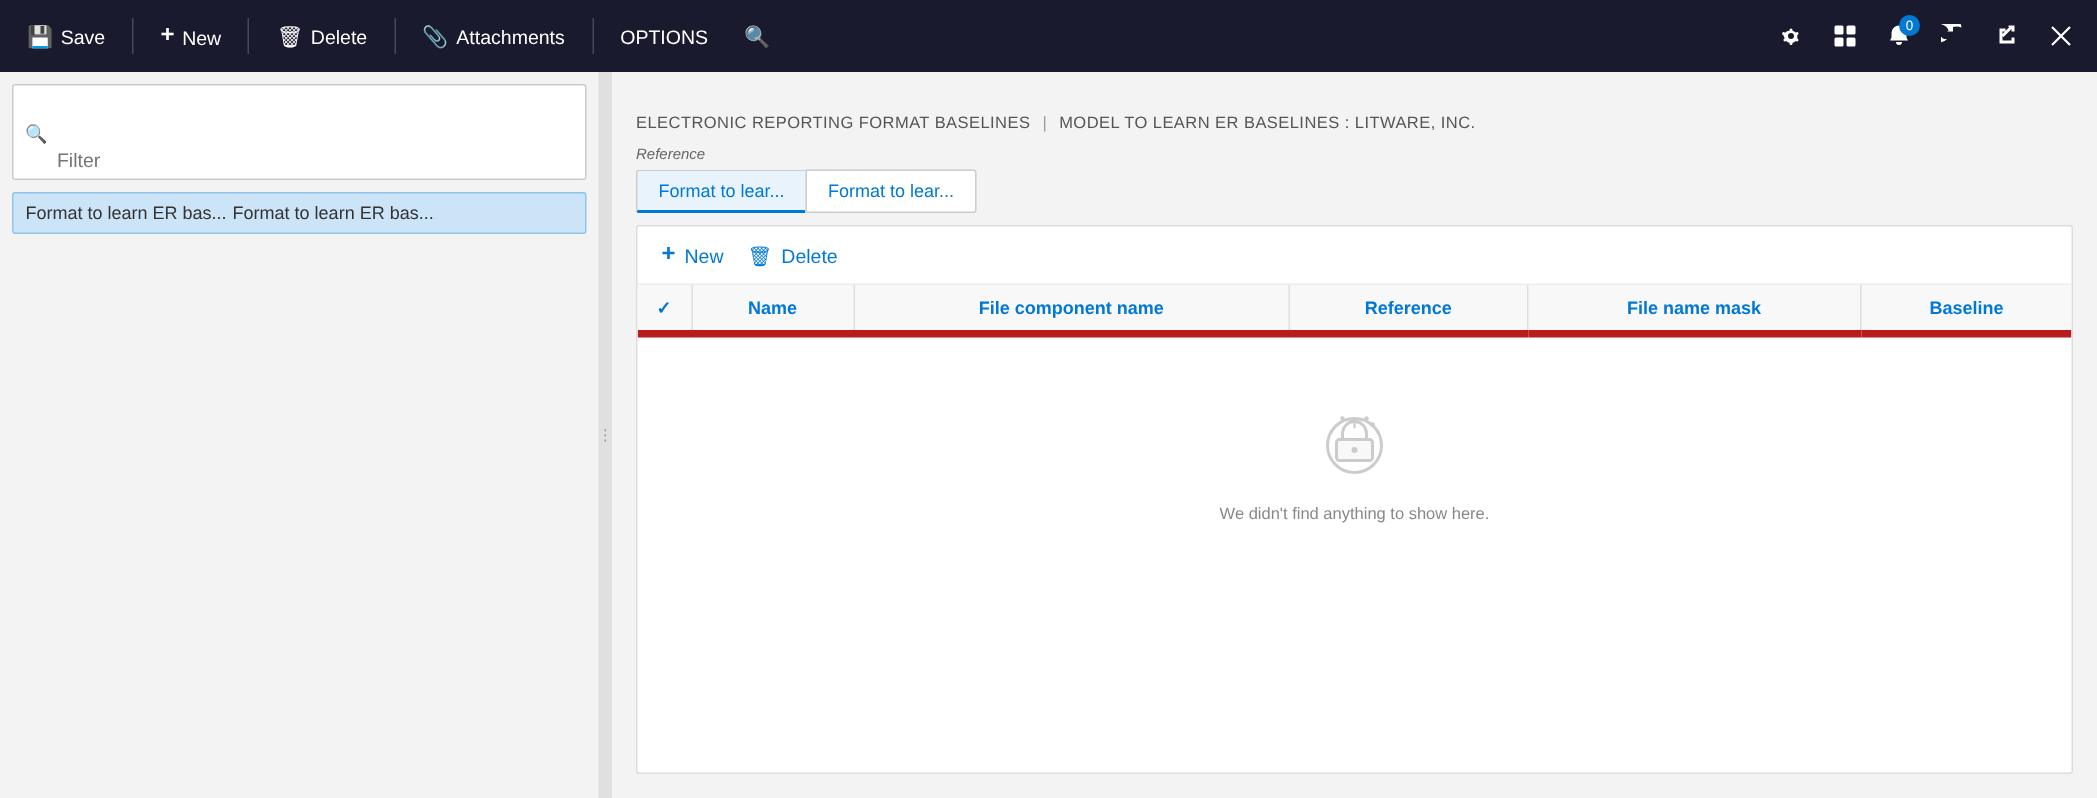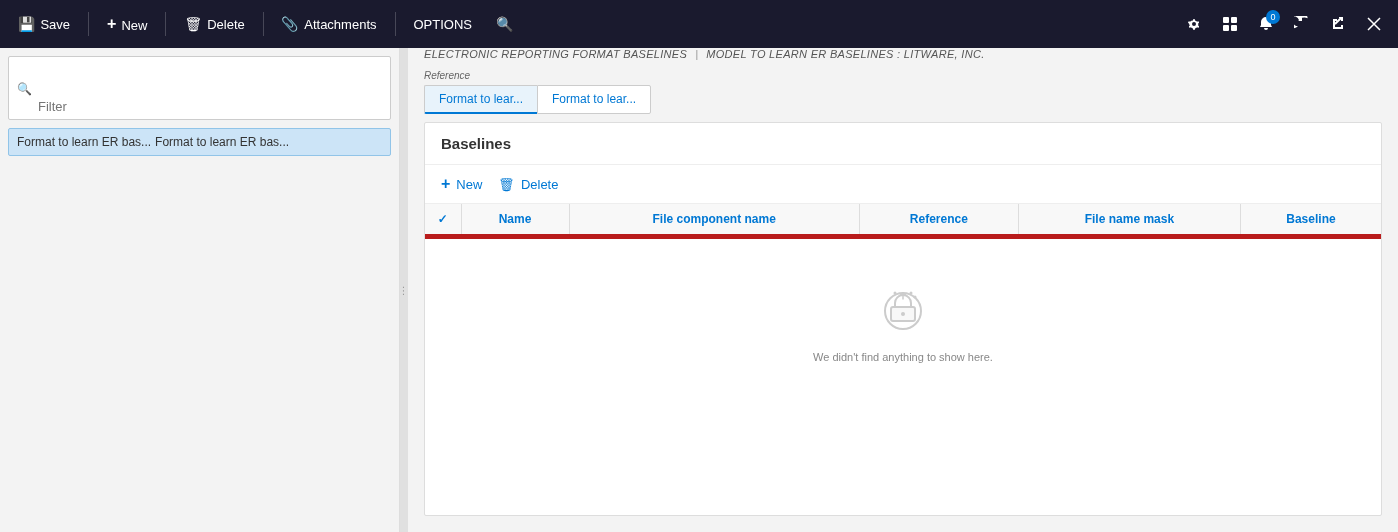--- a/index.html
+++ b/index.html
@@ -76,29 +76,28 @@
       background: #f3f3f3;
       display: flex;
       flex-direction: column;
       padding: 0;
       overflow: hidden;
     }
 
     
     .breadcrumb {
       background: #f3f3f3;
-      padding: 0 16px 6px 16px;
+      padding: 28px 16px 6px 16px;
       font-size: 11px;
       color: #555;
       display: flex;
       align-items: center;
       gap: 8px;
       text-transform: uppercase;
       letter-spacing: 0.3px;
-      font-style: italic;
     }
     .breadcrumb-sep { color: #999; }
 
     
     .reference-section {
       padding: 4px 16px 8px 16px;
     }
     .reference-label {
       font-size: 10px; color: #666; margin-bottom: 4px; font-style: italic;
     }
@@ -294,21 +293,20 @@
         <div class="ref-tab active">
           <span>Format to lear...</span>
         </div>
         <div class="ref-tab">
           <span>Format to lear...</span>
         </div>
       </div>
     </div>
 
     <div class="baselines-container">
-      <div class="baselines-header">Baselines</div>
 
       <div class="baselines-toolbar">
         <button class="tb-btn">
           <span style="font-size:16px; font-weight:bold; margin-right:2px;">+</span>
           <span>New</span>
         </button>
         <button class="tb-btn">
           <span style="margin-right:2px;">🗑</span>
           <span>Delete</span>
         </button>

